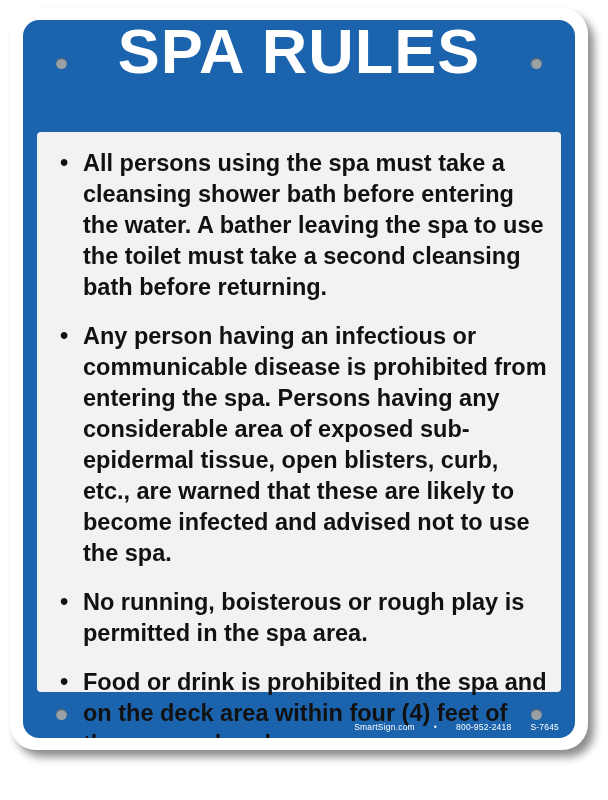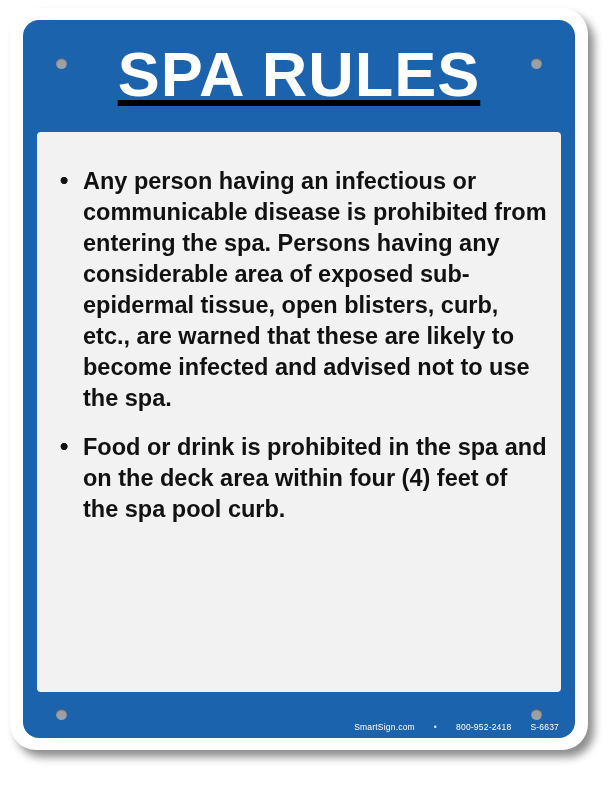--- a/index.html
+++ b/index.html
@@ -41,24 +41,23 @@
     right: 13px;
     bottom: 12px;
     background: #1b63ad;
     border-radius: 16px;
     overflow: hidden;
   }
 
   .title-bar {
     height: 108px;
     display: flex;
-    align-items: center;
+    align-items: flex-start;
     justify-content: center;
     position: relative;
-    text-decoration: underline;
   }
 
   .title {
     color: #ffffff;
     font-size: 63px;
     font-weight: bold;
     letter-spacing: 1px;
     line-height: 1;
     font-family: "Liberation Sans", sans-serif;
     white-space: nowrap;
@@ -139,40 +138,42 @@
       <div class="title-bar">
         <span class="screw tl"></span>
         <span class="screw tr"></span>
         <div class="title">SPA RULES</div>
       </div>
 
       <div class="body-panel">
         <ul class="rules">
           <li>
             <span class="bullet">•</span>
+            <span>All persons using the spa must take a cleansing shower bath before entering the water. A bather leaving the spa to use the toilet must take a second cleansing bath before returning.</span>
           </li>
           <li>
             <span class="bullet">•</span>
             <span>Any person having an infectious or communicable disease is prohibited from entering the spa. Persons having any considerable area of exposed sub-epidermal tissue, open blisters, curb, etc., are warned that these are likely to become infected and advised not to use the spa.</span>
           </li>
           <li>
             <span class="bullet">•</span>
+            <span>No running, boisterous or rough play is permitted in the spa area.</span>
           </li>
           <li>
             <span class="bullet">•</span>
             <span>Food or drink is prohibited in the spa and on the deck area within four (4) feet of the spa pool curb.</span>
           </li>
         </ul>
       </div>
 
       <span class="screw bl"></span>
       <span class="screw br"></span>
 
       <div class="footer">
         <span>SmartSign.com</span>
         <span class="sep">•</span>
         <span>800-952-2418</span>
-        <span>S-6637</span>
+        <span>S-7645</span>
       </div>
 
     </div>
   </div>
 </div>
 
 </body></html>

